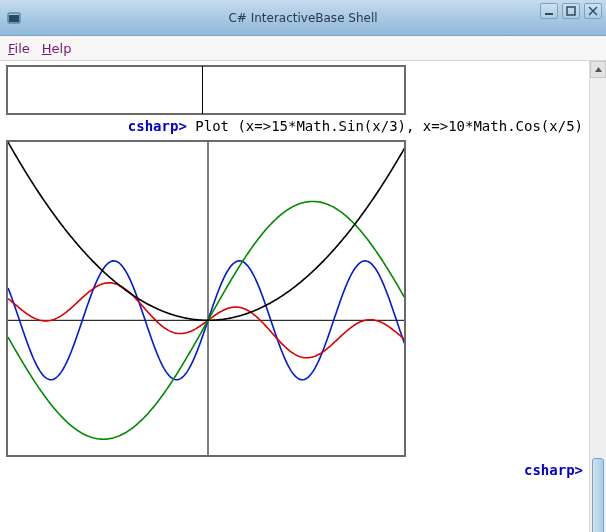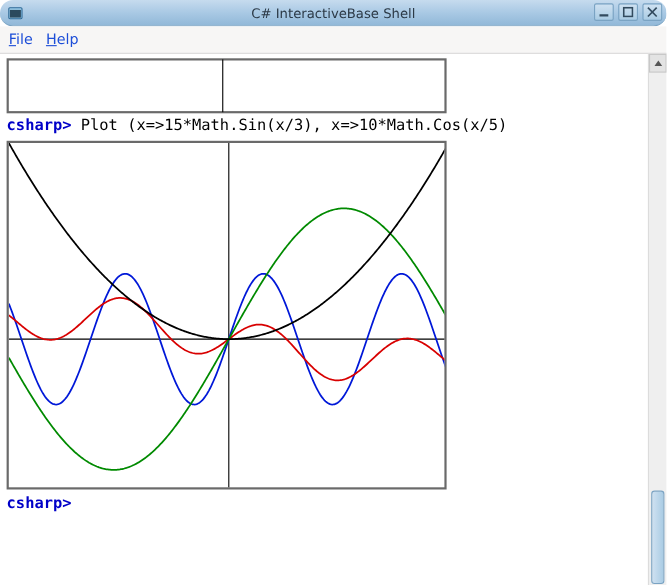--- a/index.html
+++ b/index.html
@@ -6,27 +6,26 @@
   body {
     font-family: "DejaVu Sans", "Liberation Sans", sans-serif;
     background: #ffffff;
     width: 606px;
     height: 532px;
     overflow: hidden;
   }
 
   
   .titlebar {
-    height: 24px;
+    height: 36px;
     background: linear-gradient(to bottom, #c6dbee 0%, #a9c9e4 50%, #91b8d8 100%);
     display: flex;
     align-items: center;
     border-bottom: 1px solid #7aa3c3;
     position: relative;
-    border-radius: 12px;
   }
   .app-icon {
     width: 18px; height: 18px;
     margin-left: 5px;
     display: flex; align-items: center; justify-content: center;
   }
   .title-text {
     position: absolute;
     left: 50%;
     transform: translateX(-50%);
@@ -54,21 +53,21 @@
   
   .menubar {
     height: 25px;
     background: #f7f6f5;
     border-bottom: 1px solid #d7d7d7;
     display: flex;
     align-items: center;
     padding: 0 8px;
     gap: 12px;
     font-size: 13px;
-    color: #1d4ed8;
+    color: #701a75;
   }
   .menu-item { cursor: default; }
   .menu-item .ul { text-decoration: underline; }
 
   
   .client {
     position: relative;
     height: calc(532px - 24px - 25px);
     background: #ffffff;
     display: flex;
@@ -124,20 +123,21 @@
     left: 49%;
     top: -1px; bottom: -1px;
     width: 1px;
     background: #000;
   }
 
   .code-line {
     white-space: pre;
     color: #000;
     line-height: 19px;
+    text-align: right;
   }
   .code-line .prompt { color: #0000c8; font-weight: bold; }
 
   
   .plot-box {
     margin-top: 4px;
     border: 2px solid #6a6a6a;
     width: 400px;
     height: 317px;
     position: relative;

